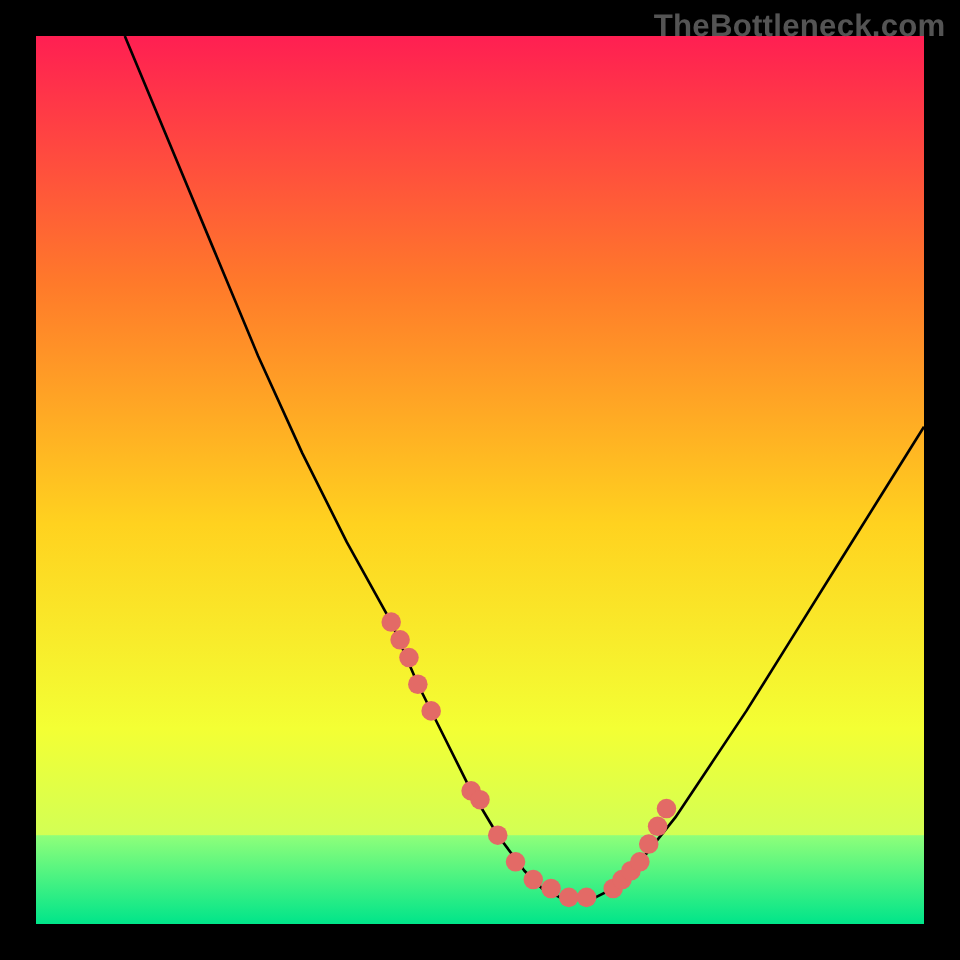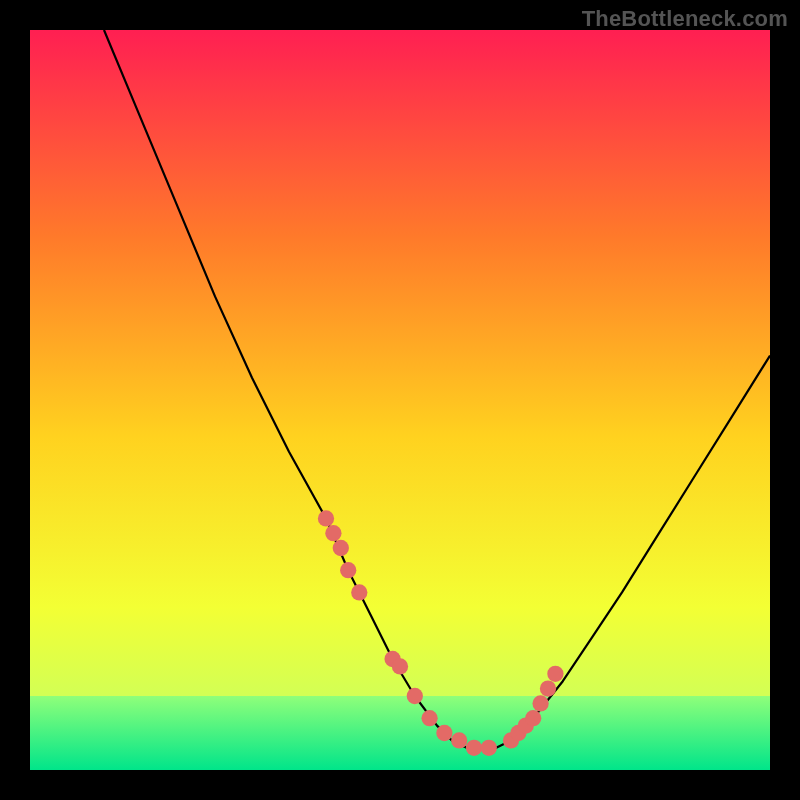--- a/index.html
+++ b/index.html
@@ -9,21 +9,21 @@
     width: 800px;
     height: 800px;
     background: #000;
   }
   .watermark {
     position: absolute;
     top: 6px;
     right: 12px;
     color: #545454;
     font-family: Arial, Helvetica, sans-serif;
-    font-size: 22px;
+    font-size: 26px;
     font-weight: 600;
     letter-spacing: 0.2px;
     z-index: 10;
   }
   .plot {
     position: absolute;
     left: 30px;
     top: 30px;
     width: 740px;
     height: 740px;

